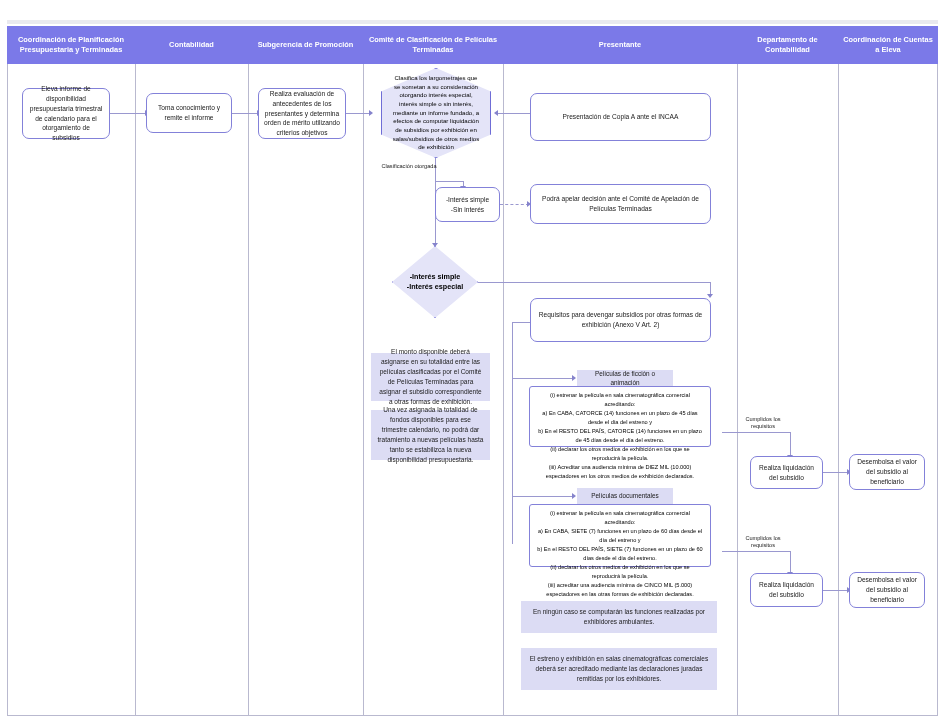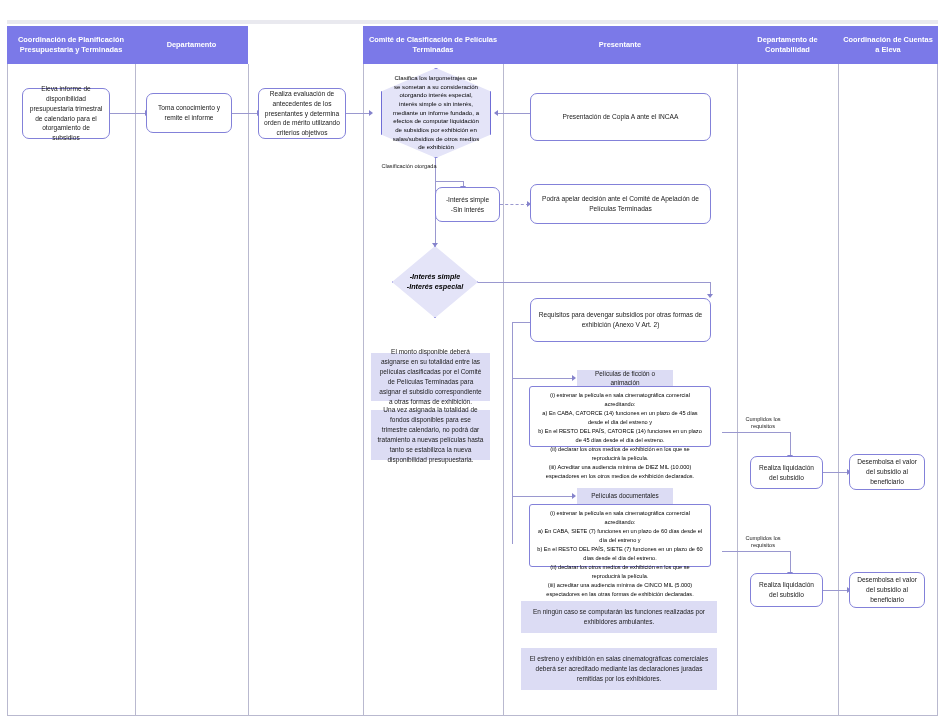--- a/index.html
+++ b/index.html
@@ -25,21 +25,21 @@
   .tag{background:#dcdcf4;font-size:6.4px;line-height:1.4;padding:2px 5px;}
   .reqbox{background:#fff;border:1.3px solid #8381d9;border-radius:3px;
           font-size:5.6px;line-height:1.62;padding:4px 7px;text-align:center;}
 
   .hex{position:absolute;}
   .hex .shape{position:absolute;inset:0;background:#e4e4f8;border:1.6px solid #6f6dd6;
     clip-path:polygon(50% 0%,100% 26%,100% 74%,50% 100%,0% 74%,0% 26%);}
   .hex .txt{position:absolute;inset:0;display:flex;align-items:center;justify-content:center;
     text-align:center;font-size:6.1px;line-height:1.42;padding:0 10px;box-sizing:border-box;}
 
-  .dia{position:absolute;font-style:italic;}
+  .dia{position:absolute;}
   .dia .shape{position:absolute;inset:0;background:#e4e4f8;border:1.6px solid #6f6dd6;
     clip-path:polygon(50% 0%,100% 50%,50% 100%,0% 50%);}
   .dia .txt{position:absolute;inset:0;display:flex;align-items:center;justify-content:center;
     text-align:center;font-size:7.2px;font-weight:bold;line-height:1.45;}
 
   .ln{position:absolute;background:#9a98cf;}
   .lnh{height:1px;}
   .lnv{width:1px;}
   .dash-h{position:absolute;height:0;border-top:1px dashed #9a98cf;}
   .arw{position:absolute;width:0;height:0;}
@@ -53,21 +53,24 @@
 <div id="root">
 
   <div class="topbar"></div>
 
   <div class="lanes">
 
     <div class="lane-head" style="left:0px;width:128px;">
         <span>Coordinación de Planificación Presupuestaria y Terminadas</span>
       </div>
     <div class="lane-head" style="left:128px;width:113px;">
-        <span>Departamento</span>
+        <span>Contabilidad</span>
+      </div>
+    <div class="lane-head" style="left:241px;width:115px;">
+        <span>Subgerencia de Promoción</span>
       </div>
     <div class="lane-head" style="left:496px;width:234px;">
         <span>Presentante</span>
       </div>
     <div class="lane-head" style="left:356px;width:140px;">
         <span>Comité de Clasificación de Películas Terminadas</span>
       </div>
     <div class="lane-head" style="left:730px;width:101px;">
         <span>Departamento de Contabilidad</span>
       </div>

